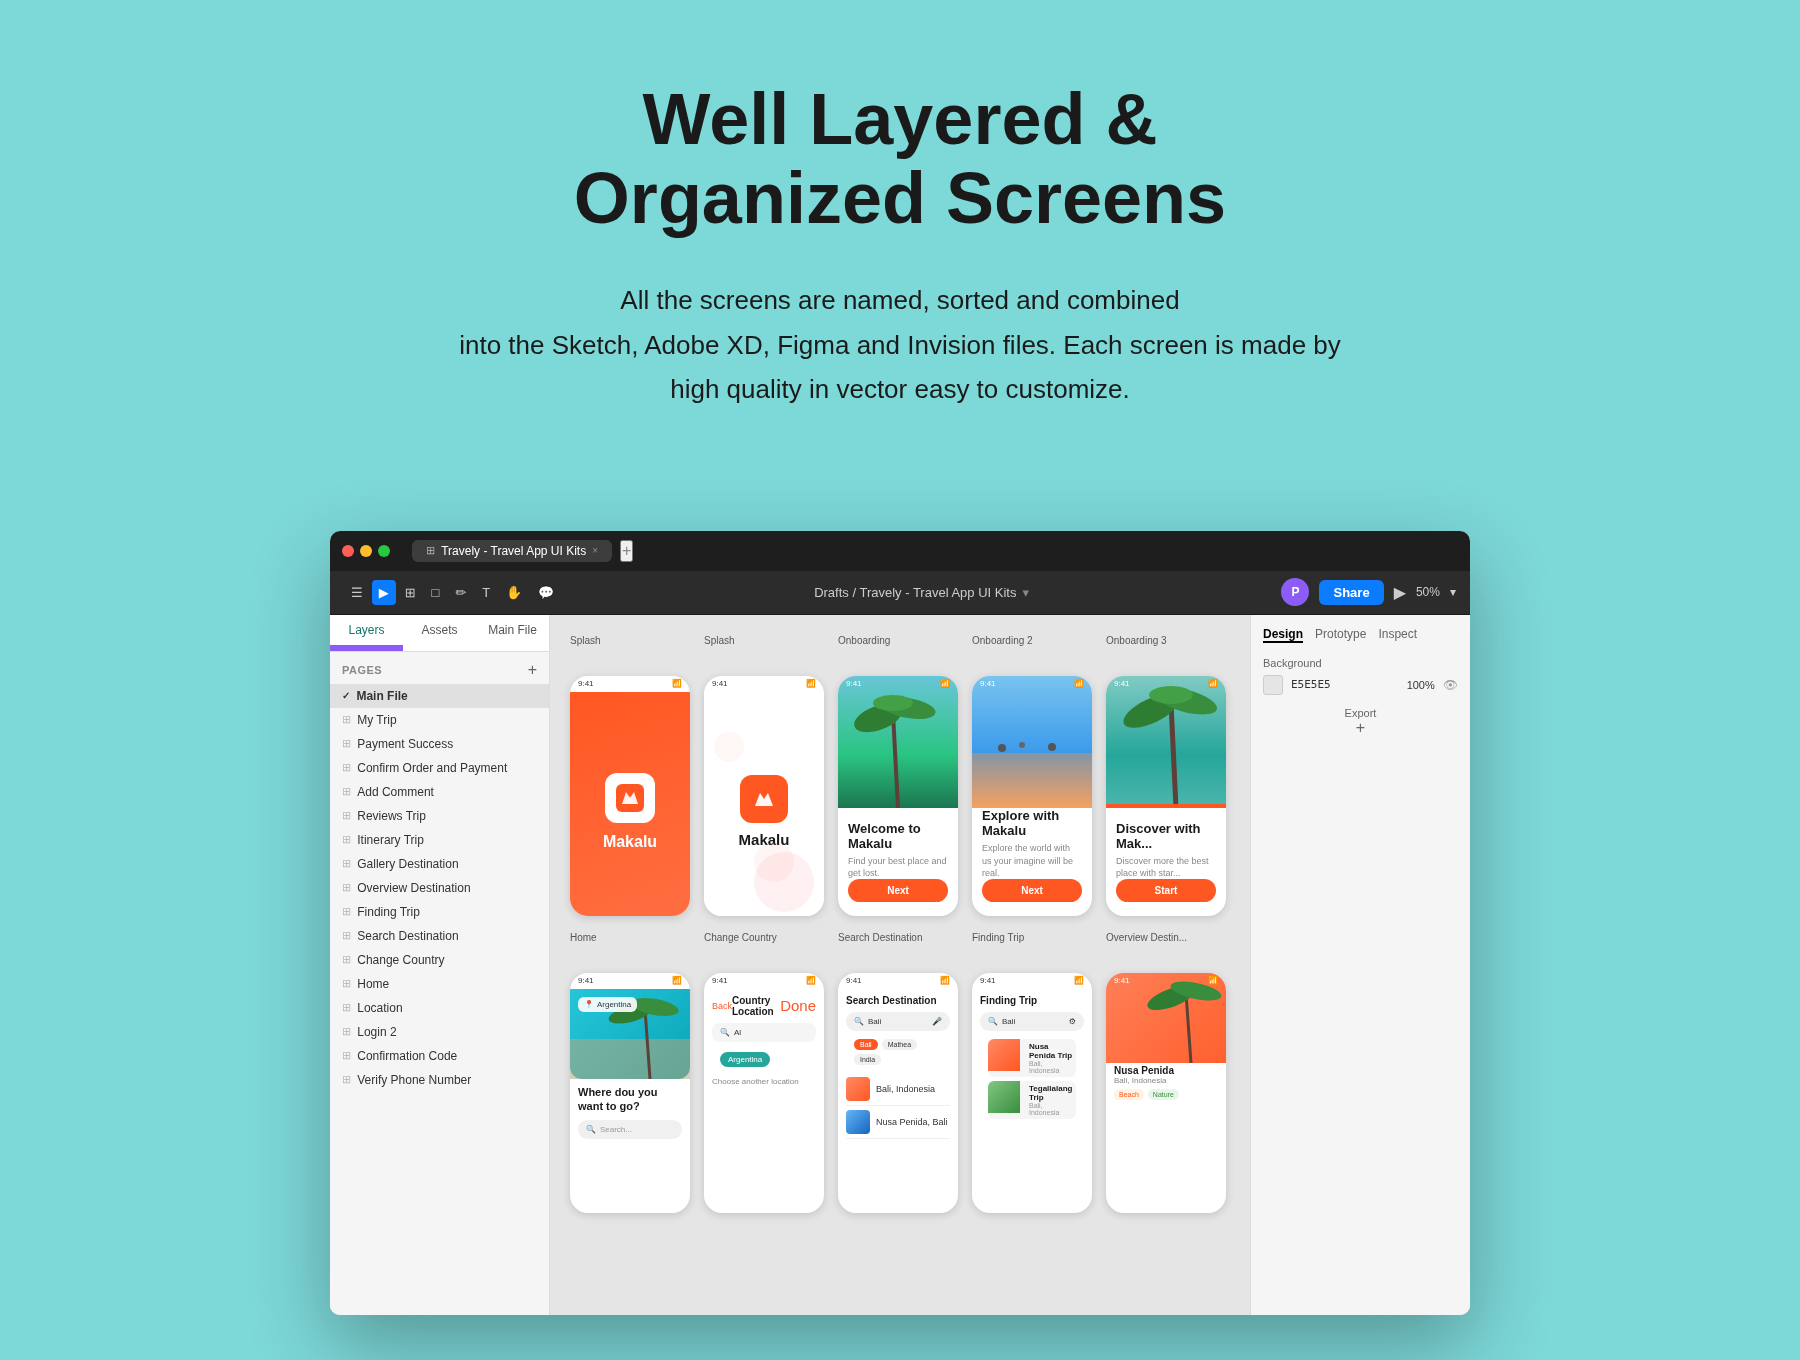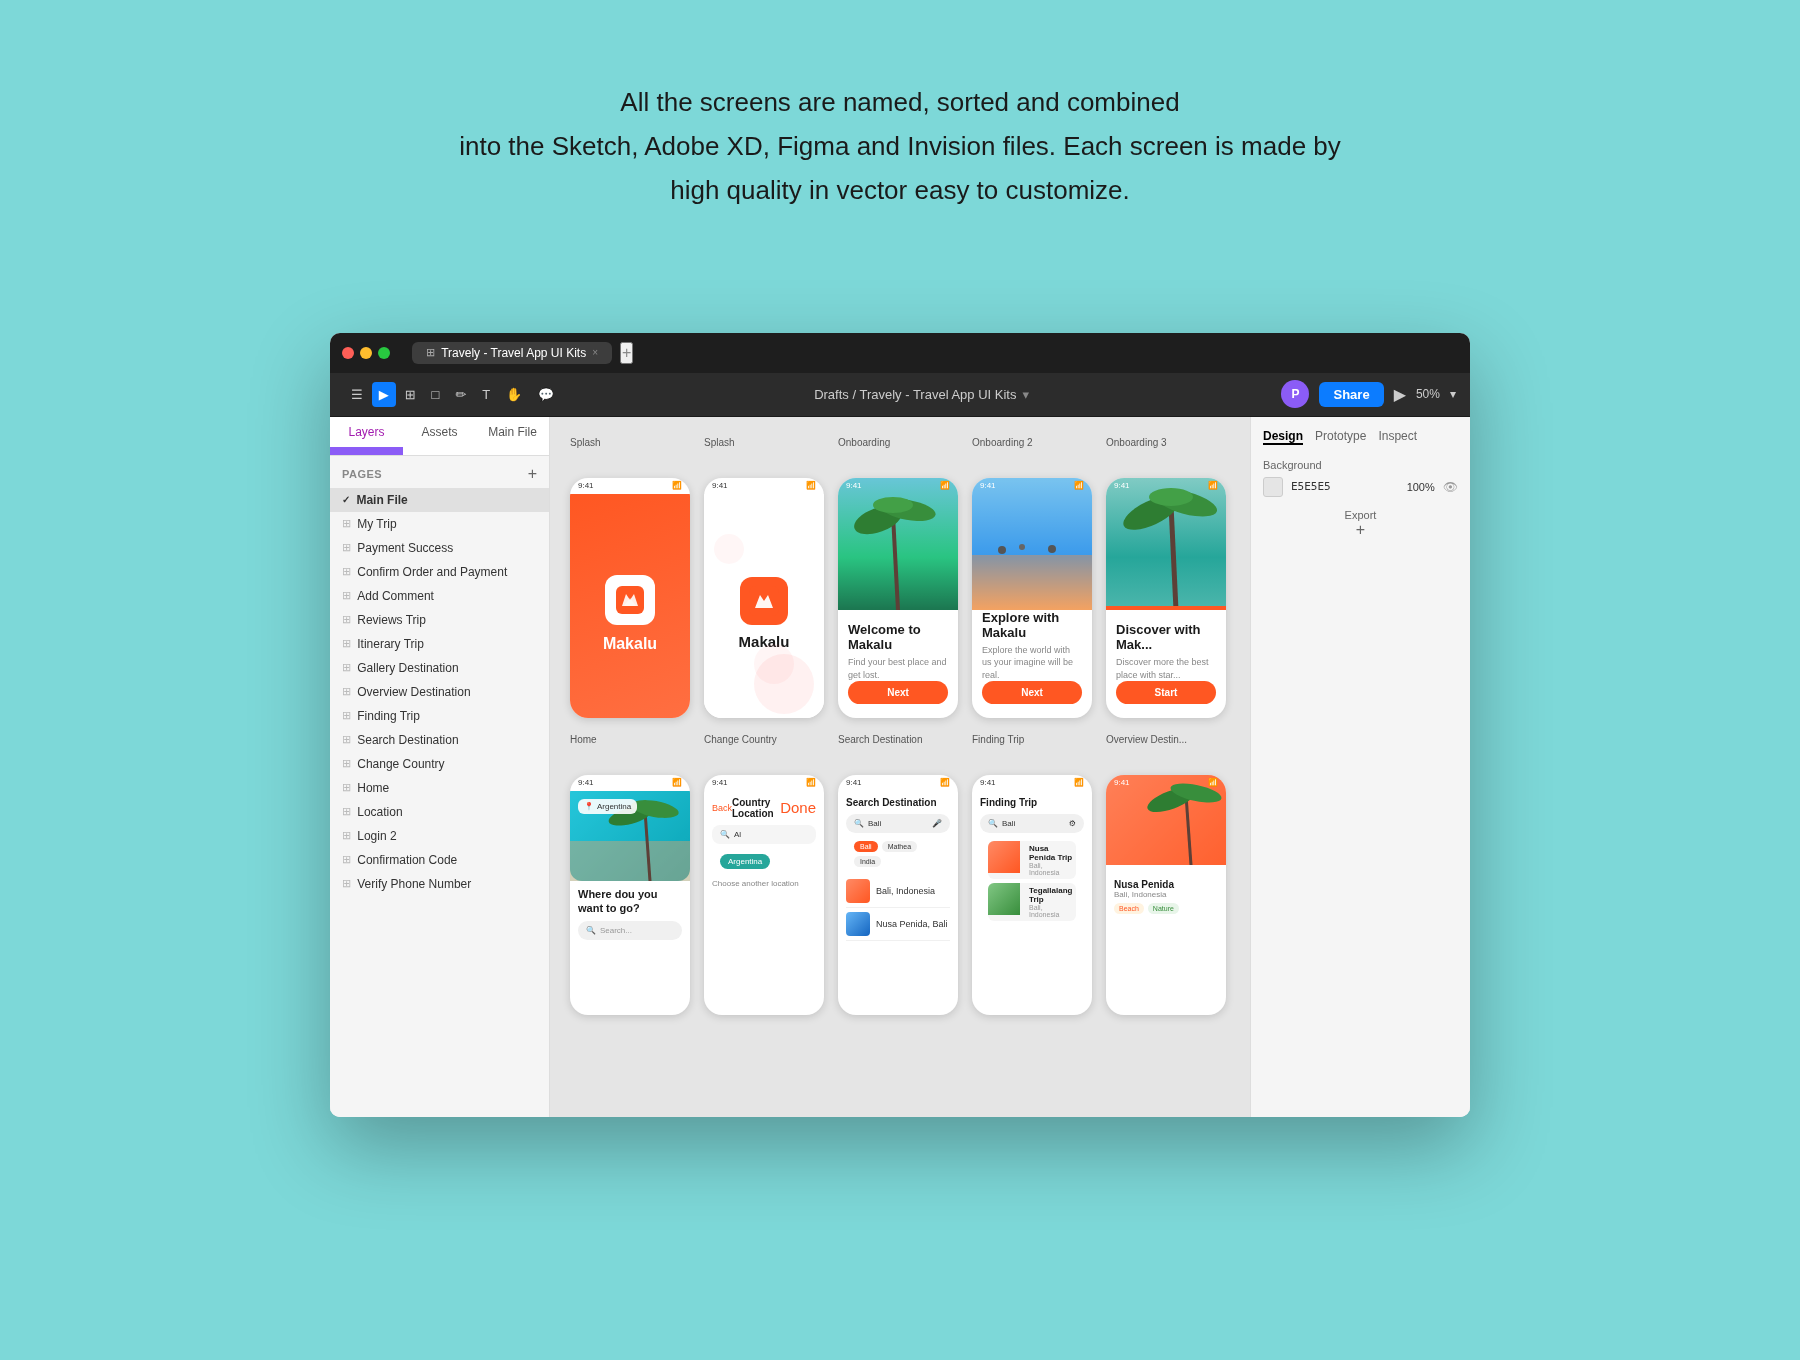--- a/index.html
+++ b/index.html
@@ -192,22 +192,22 @@
     .sidebar-tab {
       flex: 1;
       padding: 8px;
       text-align: center;
       font-size: 12px;
       font-weight: 500;
       cursor: pointer;
       color: #555;
     }
     .sidebar-tab.active {
-      color: #a21caf;
-      border-bottom: 8px solid #8b5cf6;
+      color: #0f766e;
+      border-bottom: 6px solid #8b5cf6;
     }
     .pages-header {
       display: flex;
       justify-content: space-between;
       align-items: center;
       padding: 10px 12px 6px;
       font-size: 11px;
       font-weight: 600;
       color: #888;
       text-transform: uppercase;
@@ -521,20 +521,23 @@
     
     .hash {
       font-size: 11px;
       color: #bbb;
     }
   </style>
 </head>
 <body>
 
 <div class="hero">
+  <h1 class="hero-title">
+    Well Layered &amp;<br>Organized Screens
+  </h1>
   <p class="hero-subtitle">
     All the screens are named, sorted and combined<br>
     into the Sketch, Adobe XD, Figma and Invision files. Each screen is made by<br>
     high quality in vector easy to customize.
   </p>
 </div>
 
 <div class="figma-window">
 
   <div class="title-bar">
@@ -922,21 +925,21 @@
                 <span>📶</span>
               </div>
               <div style="height:90px;background:linear-gradient(135deg,#ff8a65,#ff5722);position:relative;">
                 <svg width="120" height="90" viewBox="0 0 120 90" style="position:absolute;bottom:0;">
                   <rect width="120" height="90" fill="#ff7043" opacity="0.4"></rect>
                   <line x1="85" y1="90" x2="80" y2="20" stroke="#5d4037" stroke-width="3"></line>
                   <ellipse cx="65" cy="25" rx="25" ry="9" fill="#2e7d32" transform="rotate(-20 65 25)"></ellipse>
                   <ellipse cx="90" cy="18" rx="26" ry="8" fill="#388e3c" transform="rotate(12 90 18)"></ellipse>
                 </svg>
               </div>
-              <div style="padding:14px 8px;">
+              <div style="padding:2px 8px;">
                 <div style="font-size:10px;font-weight:700;color:#1a1a1a;">Nusa Penida</div>
                 <div style="font-size:8px;color:#888;margin-bottom:4px;">Bali, Indonesia</div>
                 <div style="display:flex;gap:4px;">
                   <span style="background:#fff3e0;color:#ff5722;border-radius:8px;padding:2px 5px;font-size:7px;">Beach</span>
                   <span style="background:#e8f5e9;color:#388e3c;border-radius:8px;padding:2px 5px;font-size:7px;">Nature</span>
                 </div>
               </div>
             </div>
           </div>
 

